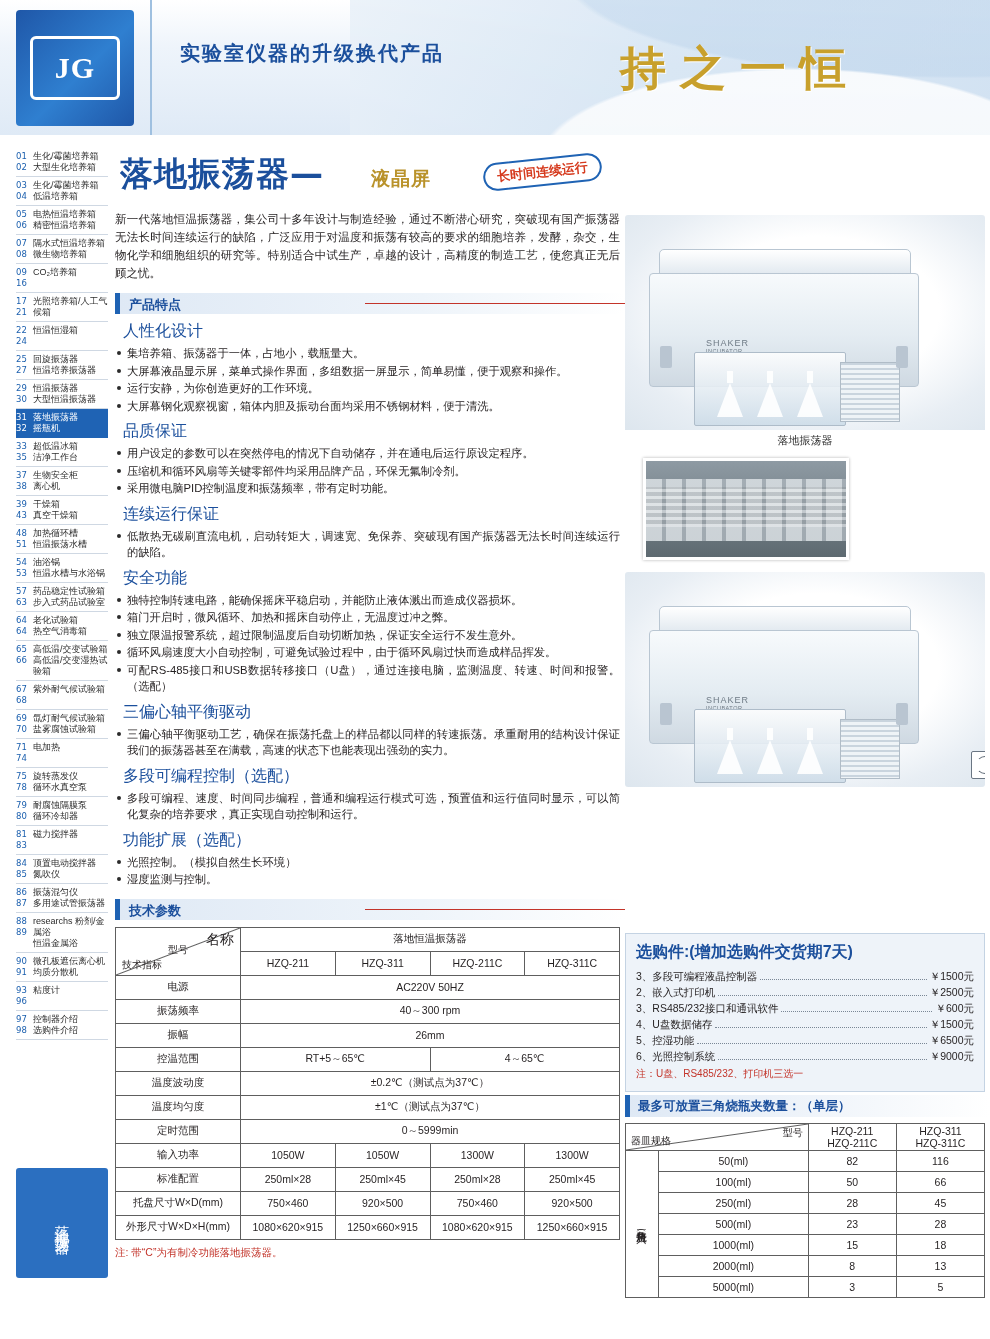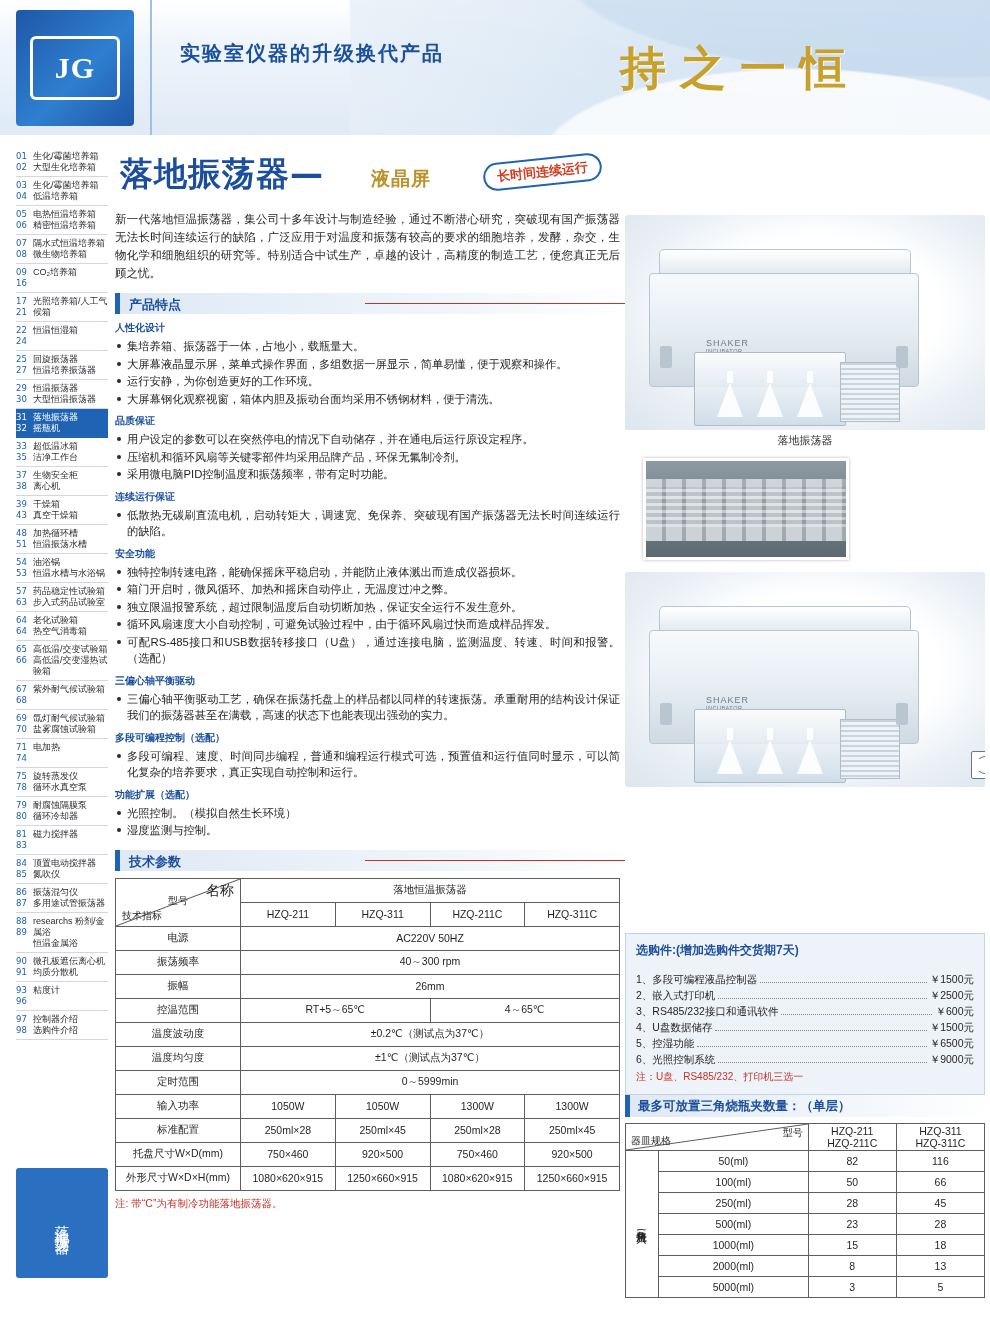--- a/index.html
+++ b/index.html
@@ -98,21 +98,21 @@
     background:linear-gradient(90deg,#dfe9f5 0%,#eef4fa 60%,#ffffff 100%);
     border-left:5px solid #1f63b4;
   }
   .sec-head span{
     position:absolute;left:9px;top:3px;font-size:13px;font-weight:bold;color:#1b4f9c;
   }
   .sec-head:after{
     content:"";position:absolute;right:0;top:10px;width:260px;height:1px;background:#c3342a;
   }
   .sub-head{
-    font-size:10px;font-weight:bold;color:#1b4f9c;margin:7px 0 3px 0;
+    font-size:16px;font-weight:normal;color:#1b4f9c;margin:7px 0 3px 8px;
   }
   ul.feat{margin:0 0 2px 0;padding:0;list-style:none;width:505px;}
   ul.feat li{
     position:relative;padding-left:12px;font-size:11.3px;line-height:16.5px;
     margin-bottom:1px;text-align:justify;
   }
   ul.feat li:before{
     content:"";position:absolute;left:2px;top:6px;width:4px;height:4px;border-radius:50%;
     background:#2b2b2b;
   }
@@ -209,21 +209,21 @@
   }
   .circ:after{
     content:"";position:absolute;left:4px;top:4px;width:16px;height:16px;
     border:1.5px solid #5a6672;border-radius:50%;border-left-color:transparent;
   }
   
   .opt-box{
     position:absolute;left:0;top:718px;width:360px;background:#eef3f9;
     border:1px solid #c4d3e3;padding:8px 10px 10px 10px;box-sizing:border-box;
   }
-  .opt-title{font-size:12px;font-weight:bold;color:#1b4f9c;margin-bottom:12px;}
+  .opt-title{font-size:16px;font-weight:bold;color:#1b4f9c;margin-bottom:5px;}
   .opt-line{
     font-size:10.5px;line-height:16px;display:flex;justify-content:space-between;
     color:#231f20;
   }
   .opt-line .dots{
     flex:1;margin:0 3px;border-bottom:1px dotted #7a8796;transform:translateY(-4px);
   }
   .opt-note{font-size:10px;color:#c3342a;margin-top:3px;}
   
   .flask-title{
@@ -574,21 +574,21 @@
         <div class="m-leg" style="right:10px;"></div>
       </div>
       <div class="circ"></div>
     </div>
   </div>
 
   <div class="opt-box">
     <div class="opt-title">选购件:(增加选购件交货期7天)</div>
     <div id="options-list">
         <div class="opt-line">
-          <span>1、多段可编程液晶控制器</span>
+          <span>3、多段可编程液晶控制器</span>
           <span class="dots"></span>
           <span>￥1500元</span>
         </div>
         <div class="opt-line">
           <span>2、嵌入式打印机</span>
           <span class="dots"></span>
           <span>￥2500元</span>
         </div>
         <div class="opt-line">
           <span>3、RS485/232接口和通讯软件</span>

